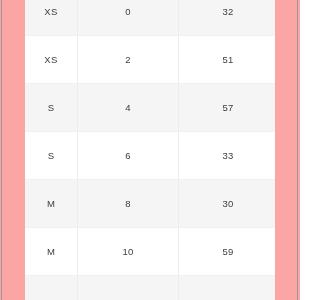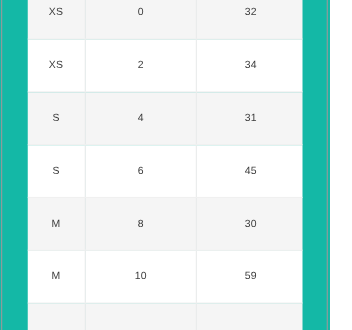--- a/index.html
+++ b/index.html
@@ -12,21 +12,21 @@
     background: #ffffff;
     font-family: "Liberation Sans", sans-serif;
     overflow: hidden;
     position: relative;
   }
   #page-root {
     position: absolute;
     left: 0; top: 0;
     width: 300px;
     height: 300px;
-    background: #14b8a6;
+    background: #fca5a5;
     overflow: hidden;
   }
   .page-border-left {
     position: absolute;
     left: 1px; top: 0;
     width: 1px; height: 300px;
     background: #9a9a9a;
   }
   .page-border-right {
     position: absolute;
@@ -93,33 +93,33 @@
 
         <tr class="row-shaded">
           <td class="col-size">XS</td>
           <td class="col-us">0</td>
           <td class="col-eu col-last">32</td>
         </tr>
 
         <tr class="row-plain">
           <td class="col-size">XS</td>
           <td class="col-us">2</td>
-          <td class="col-eu col-last">34</td>
+          <td class="col-eu col-last">51</td>
         </tr>
 
         <tr class="row-shaded">
           <td class="col-size">S</td>
           <td class="col-us">4</td>
-          <td class="col-eu col-last">31</td>
+          <td class="col-eu col-last">57</td>
         </tr>
 
         <tr class="row-plain">
           <td class="col-size">S</td>
           <td class="col-us">6</td>
-          <td class="col-eu col-last">45</td>
+          <td class="col-eu col-last">33</td>
         </tr>
 
         <tr class="row-shaded">
           <td class="col-size">M</td>
           <td class="col-us">8</td>
           <td class="col-eu col-last">30</td>
         </tr>
 
         <tr class="row-plain">
           <td class="col-size">M</td>

